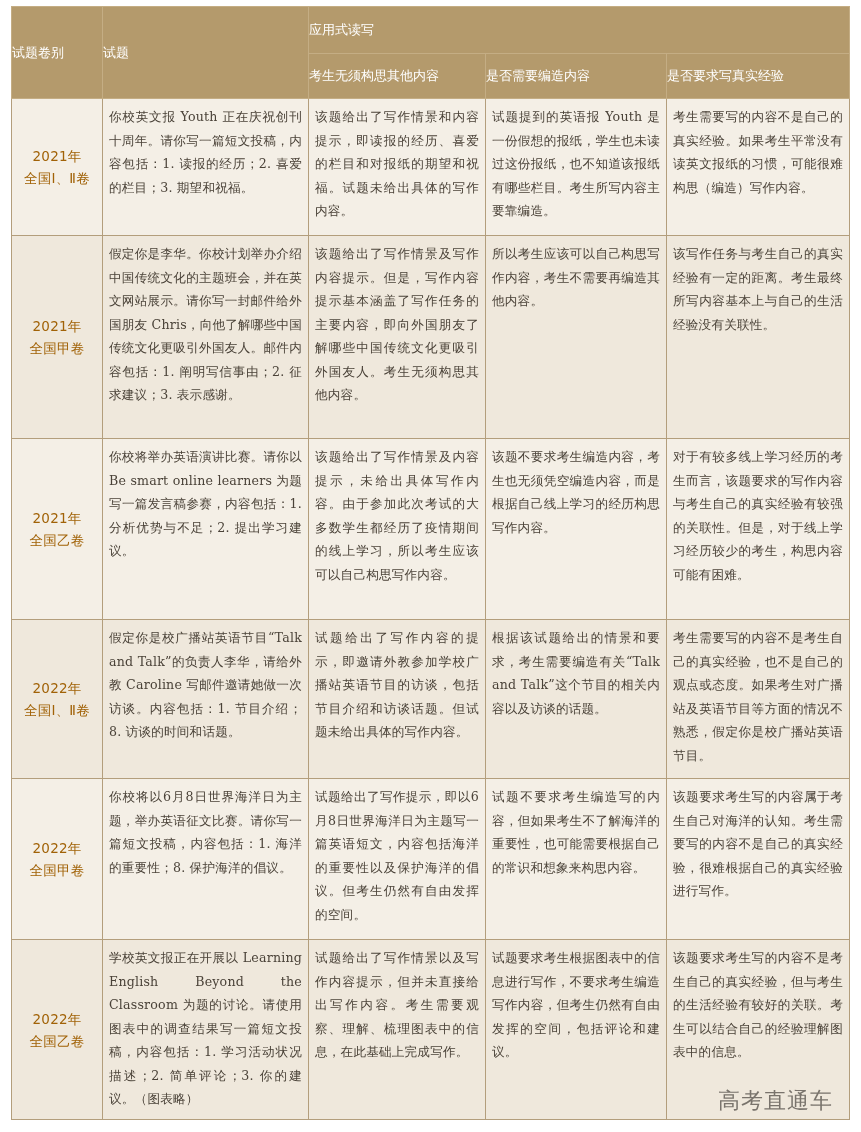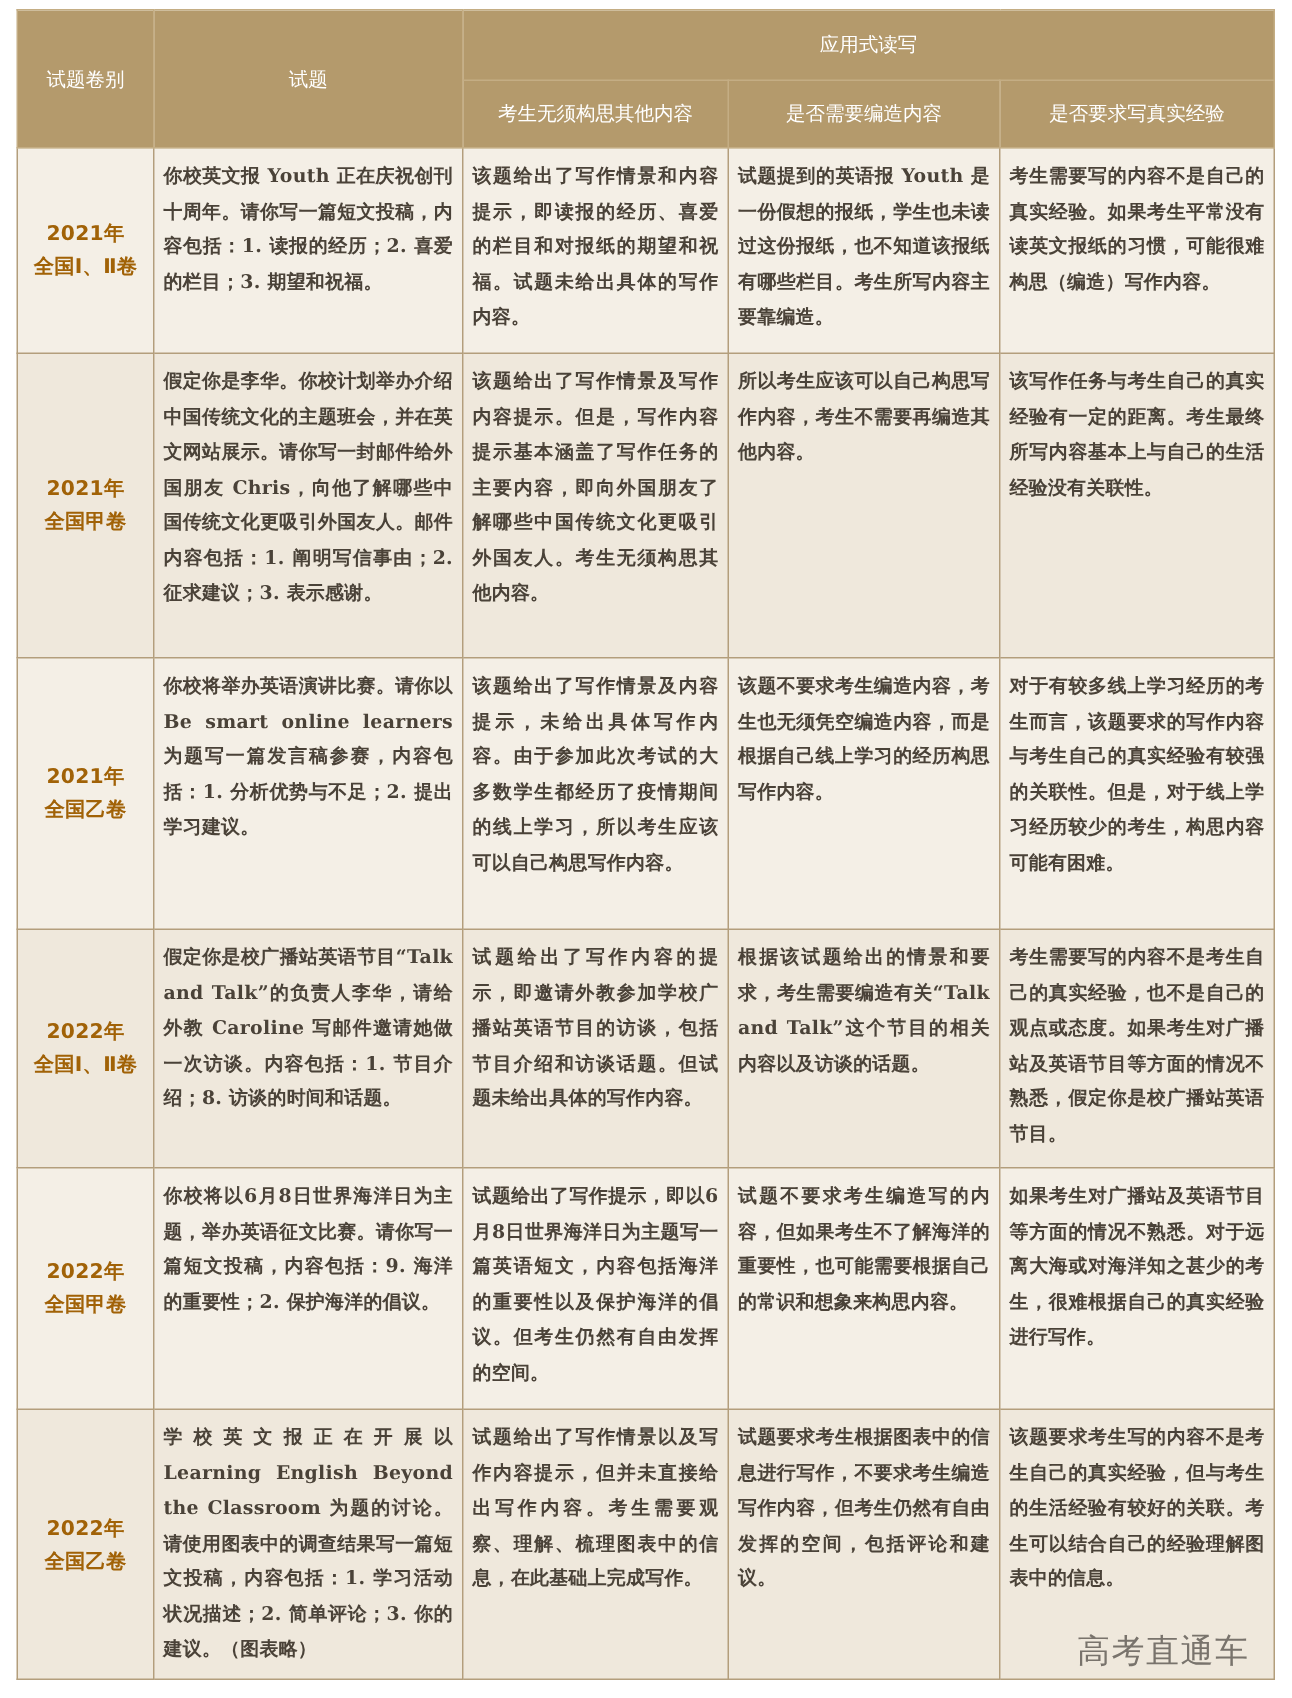--- a/index.html
+++ b/index.html
@@ -20,36 +20,35 @@
     th, td {
       border: 1px solid #b39e7c;
       vertical-align: top;
     }
     th {
       background: #b49a6c;
       color: #ffffff;
       font-family: Liberation Serif, serif;
       font-weight: normal;
       font-size: 13px;
-      text-align: center;
+      text-align: left;
       vertical-align: middle;
       border-color: #c4ad84;
     }
     th.h-top { height: 47px; }
     th.h-sub { height: 45px; }
 
     td {
       background: #f2ece2;
       color: #4a4238;
       font-size: 12.6px;
       line-height: 23.5px;
       padding: 6px 6px 6px 6px;
       text-align: justify;
       letter-spacing: 0.2px;
-      font-weight: bold;
     }
     tr:nth-child(odd) td { background: #f4efe6; }
     tr:nth-child(even) td { background: #efe8dc; }
 
     td.label {
       font-family: "DejaVu Sans", sans-serif;
       text-align: center;
       vertical-align: middle;
       font-size: 13.5px;
       line-height: 22px;
@@ -139,24 +138,24 @@
         <td>假定你是校广播站英语节目“Talk and Talk”的负责人李华，请给外教 Caroline 写邮件邀请她做一次访谈。内容包括：1. 节目介绍；8. 访谈的时间和话题。</td>
         <td>试题给出了写作内容的提示，即邀请外教参加学校广播站英语节目的访谈，包括节目介绍和访谈话题。但试题未给出具体的写作内容。</td>
         <td>根据该试题给出的情景和要求，考生需要编造有关“Talk and Talk”这个节目的相关内容以及访谈的话题。</td>
         <td>考生需要写的内容不是考生自己的真实经验，也不是自己的观点或态度。如果考生对广播站及英语节目等方面的情况不熟悉，假定你是校广播站英语节目。</td>
       </tr>
       <tr class="row-5">
         <td class="label">
           <span>2022年</span>
           <span>全国甲卷</span>
         </td>
-        <td>你校将以6月8日世界海洋日为主题，举办英语征文比赛。请你写一篇短文投稿，内容包括：9. 海洋的重要性；2. 保护海洋的倡议。</td>
+        <td>你校将以6月8日世界海洋日为主题，举办英语征文比赛。请你写一篇短文投稿，内容包括：1. 海洋的重要性；8. 保护海洋的倡议。</td>
         <td>试题给出了写作提示，即以6月8日世界海洋日为主题写一篇英语短文，内容包括海洋的重要性以及保护海洋的倡议。但考生仍然有自由发挥的空间。</td>
         <td>试题不要求考生编造写的内容，但如果考生不了解海洋的重要性，也可能需要根据自己的常识和想象来构思内容。</td>
-        <td>如果考生对广播站及英语节目等方面的情况不熟悉。对于远离大海或对海洋知之甚少的考生，很难根据自己的真实经验进行写作。</td>
+        <td>该题要求考生写的内容属于考生自己对海洋的认知。考生需要写的内容不是自己的真实经验，很难根据自己的真实经验进行写作。</td>
       </tr>
       <tr class="row-6">
         <td class="label">
           <span>2022年</span>
           <span>全国乙卷</span>
         </td>
         <td>学校英文报正在开展以 Learning English Beyond the Classroom 为题的讨论。请使用图表中的调查结果写一篇短文投稿，内容包括：1. 学习活动状况描述；2. 简单评论；3. 你的建议。（图表略）</td>
         <td>试题给出了写作情景以及写作内容提示，但并未直接给出写作内容。考生需要观察、理解、梳理图表中的信息，在此基础上完成写作。</td>
         <td>试题要求考生根据图表中的信息进行写作，不要求考生编造写作内容，但考生仍然有自由发挥的空间，包括评论和建议。</td>
         <td>该题要求考生写的内容不是考生自己的真实经验，但与考生的生活经验有较好的关联。考生可以结合自己的经验理解图表中的信息。</td>

